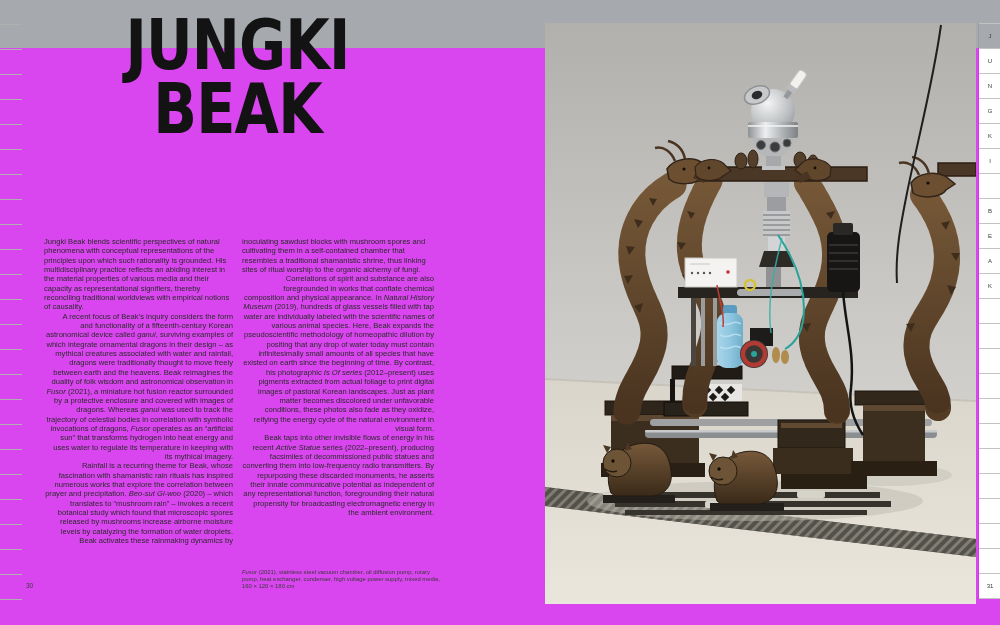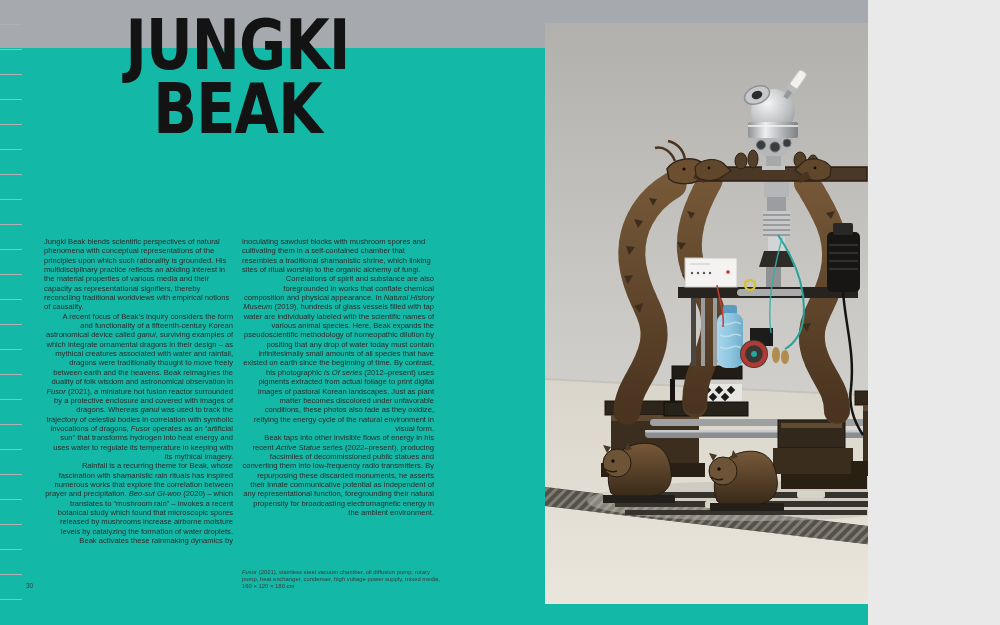--- a/index.html
+++ b/index.html
@@ -1,16 +1,16 @@
 <!DOCTYPE html>
 <html><head>
 <meta charset="utf-8">
 <style>
   html,body{margin:0;padding:0;background:#e9e9e9;}
-  .spread{position:relative;width:868px;height:625px;background:#14b8a6;overflow:hidden;
+  .spread{position:relative;width:1000px;height:625px;background:#d946ef;overflow:hidden;
           font-family:"Liberation Sans",sans-serif;}
   
   .band{position:absolute;left:0;top:0;width:1000px;height:48px;background:#a6aaae;}
   
   .edge-lines{position:absolute;left:0;top:0;width:22px;height:601px;
       background:repeating-linear-gradient(to bottom,transparent 0,transparent 24px,#b0b0b0 24px,#b0b0b0 25px);}
   
   .title{position:absolute;left:100px;top:13px;width:275px;text-align:center;
       font-family:"DejaVu Sans",sans-serif;font-weight:bold;font-size:70px;line-height:64px;
       letter-spacing:-1px;color:#131313;transform:scaleX(.82);transform-origin:50% 0;white-space:nowrap;}
@@ -48,21 +48,21 @@
     <div>JUNGKI</div>
     <div>BEAK</div>
   </div>
 
   <div class="col col-1">
       <p class="para"><span>Jungki Beak blends scientific perspectives of natural phenomena with conceptual representations of the principles upon which such rationality is grounded. His multidisciplinary practice reflects an abiding interest in the material properties of various media and their capacity as representational signifiers, thereby reconciling traditional worldviews with empirical notions of causality.</span></p>
       <p class="para indent"><span>A recent focus of Beak’s inquiry considers the form and functionality of a fifteenth-century Korean astronomical device called </span><span class="it">ganui</span><span>, surviving examples of which integrate ornamental dragons in their design – as mythical creatures associated with water and rainfall, dragons were traditionally thought to move freely between earth and the heavens. Beak reimagines the duality of folk wisdom and astronomical observation in </span><span class="it">Fusor</span><span> (2021), a miniature hot fusion reactor surrounded by a protective enclosure and covered with images of dragons. Whereas </span><span class="it">ganui</span><span> was used to track the trajectory of celestial bodies in correlation with symbolic invocations of dragons, </span><span class="it">Fusor</span><span> operates as an “artificial sun” that transforms hydrogen into heat energy and uses water to regulate its temperature in keeping with its mythical imagery.</span></p>
       <p class="para indent"><span>Rainfall is a recurring theme for Beak, whose fascination with shamanistic rain rituals has inspired numerous works that explore the correlation between prayer and precipitation. </span><span class="it">Beo-sut Gi-woo</span><span> (2020) – which translates to “mushroom rain” – invokes a recent botanical study which found that microscopic spores released by mushrooms increase airborne moisture levels by catalyzing the formation of water droplets. Beak activates these rainmaking dynamics by</span></p>
     </div>
   <div class="col col-2">
-      <p class="para"><span>inoculating sawdust blocks with mushroom spores and cultivating them in a self-contained chamber that resembles a traditional shamanistic shrine, which linking sites of ritual worship to the organic alchemy of fungi.</span></p>
+      <p class="para"><span>inoculating sawdust blocks with mushroom spores and cultivating them in a self-contained chamber that resembles a traditional shamanistic shrine, thus linking sites of ritual worship to the organic alchemy of fungi.</span></p>
       <p class="para indent"><span>Correlations of spirit and substance are also foregrounded in works that conflate chemical composition and physical appearance. In </span><span class="it">Natural History Museum</span><span> (2019), hundreds of glass vessels filled with tap water are individually labeled with the scientific names of various animal species. Here, Beak expands the pseudoscientific methodology of homeopathic dilution by positing that any drop of water today must contain infinitesimally small amounts of all species that have existed on earth since the beginning of time. By contrast, his photographic </span><span class="it">Is Of series</span><span> (2012–present) uses pigments extracted from actual foliage to print digital images of pastoral Korean landscapes. Just as plant matter becomes discolored under unfavorable conditions, these photos also fade as they oxidize, reifying the energy cycle of the natural environment in visual form.</span></p>
       <p class="para indent"><span>Beak taps into other invisible flows of energy in his recent </span><span class="it">Active Statue</span><span> series (2022–present), producing facsimiles of decommissioned public statues and converting them into low-frequency radio transmitters. By repurposing these discarded monuments, he asserts their innate communicative potential as independent of any representational function, foregrounding their natural propensity for broadcasting electromagnetic energy in the ambient environment.</span></p>
     </div>
 
   <div class="caption"><span class="it">Fusor</span><span> (2021), stainless steel vacuum chamber, oil diffusion pump, rotary pump, heat exchanger, condenser, high voltage power supply, mixed media, 160 × 120 × 180 cm</span></div>
 
   <div class="pagenum pagenum-left">30</div>
 
   <div class="tabstrip">
       <div class="tabcell">J</div>

